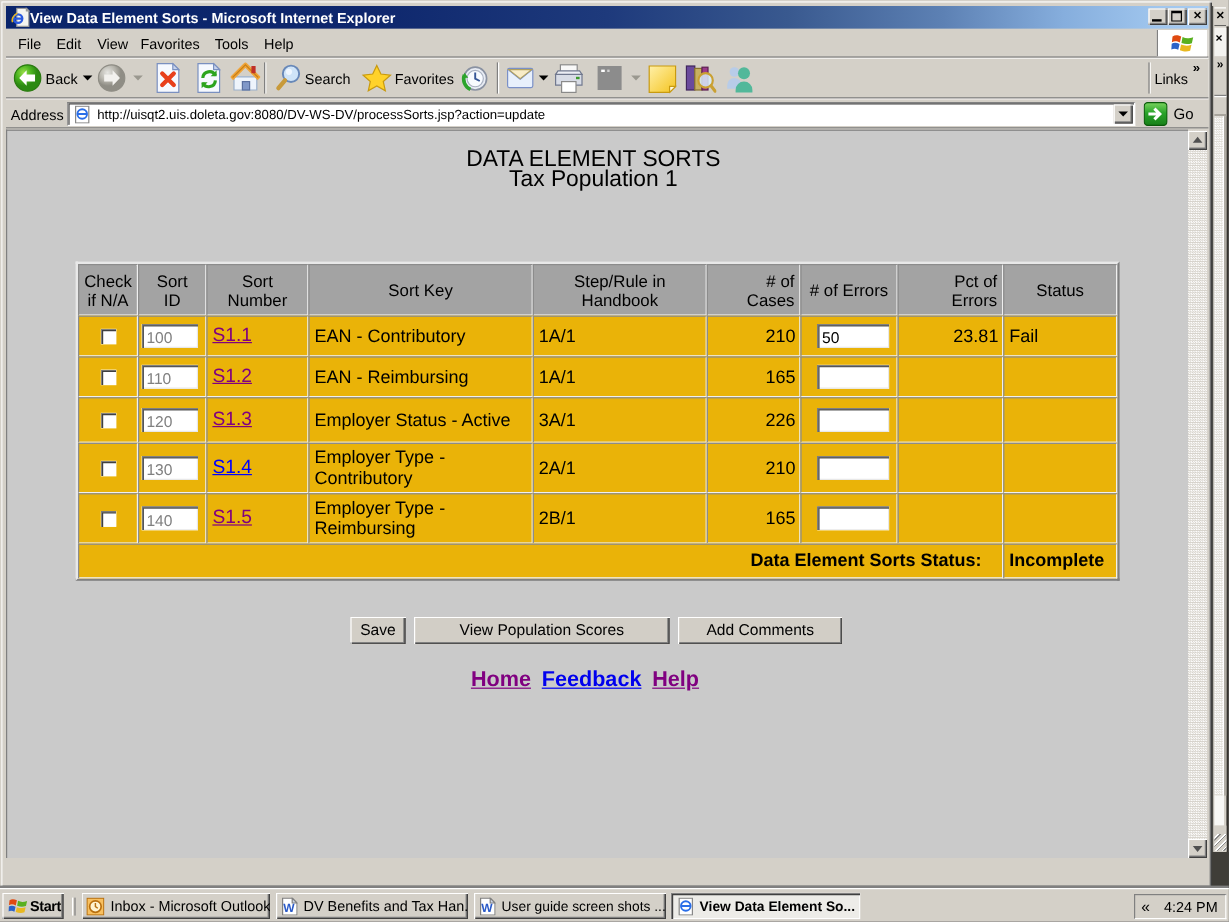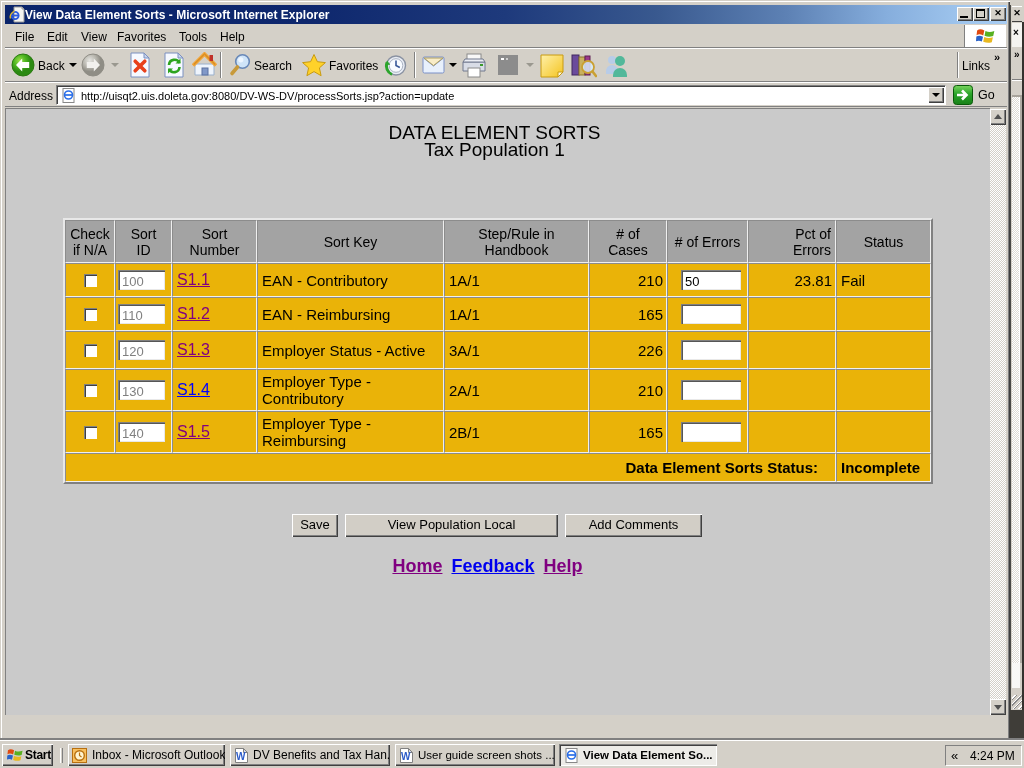--- a/index.html
+++ b/index.html
@@ -350,21 +350,21 @@
       <col style="width:88px">
       <col style="width:95px">
     </colgroup>
 <tbody>
       <tr style="height:43px">
 <th>Check<br>if N/A</th>
         <th>Sort<br>ID</th>
         <th>Sort<br>Number</th>
         <th>Sort Key</th>
         <th>Step/Rule in<br>Handbook</th>
-        <th style="text-align:center">#&nbsp;of<br>Cases</th>
+        <th style="text-align:right">#&nbsp;of<br>Cases</th>
         <th># of Errors</th>
         <th style="text-align:right">Pct of<br>Errors</th>
         <th>Status</th>
 </tr>
 <tr style="height:34px">
 <td>
           <div class="cbx"></div>
         </td>
         <td><input class="tin" style="width: 47px; margin-left: -2px;" value="100"></td>
 <td><a class="v" href="#a">S1.1</a></td>
@@ -427,15 +427,15 @@
         <td class="num"></td>
         <td></td>
 </tr>
 <tr style="height:29px">
 <td colspan="8" style="text-align:right;font-weight:bold;font-size:15px;padding-right:17px;">Data Element Sorts Status:</td>
 <td style="font-weight:bold;font-size:15px;">Incomplete</td>
 </tr>
 </tbody>
   </table>
 <div class="btn" style="left:292px;width:46px;">Save</div>
-<div class="btn" style="left:345px;width:213px;">View Population Local</div>
+<div class="btn" style="left:345px;width:213px;">View Population Scores</div>
 <div class="btn" style="left:565px;width:137px;">Add Comments</div>
 <div id="plinks"><a class="v" href="#a">Home</a> <a class="u" style="color:#0000ee" href="#a">Feedback</a> <a class="v" href="#a">Help</a></div>
 
 </body></html>

